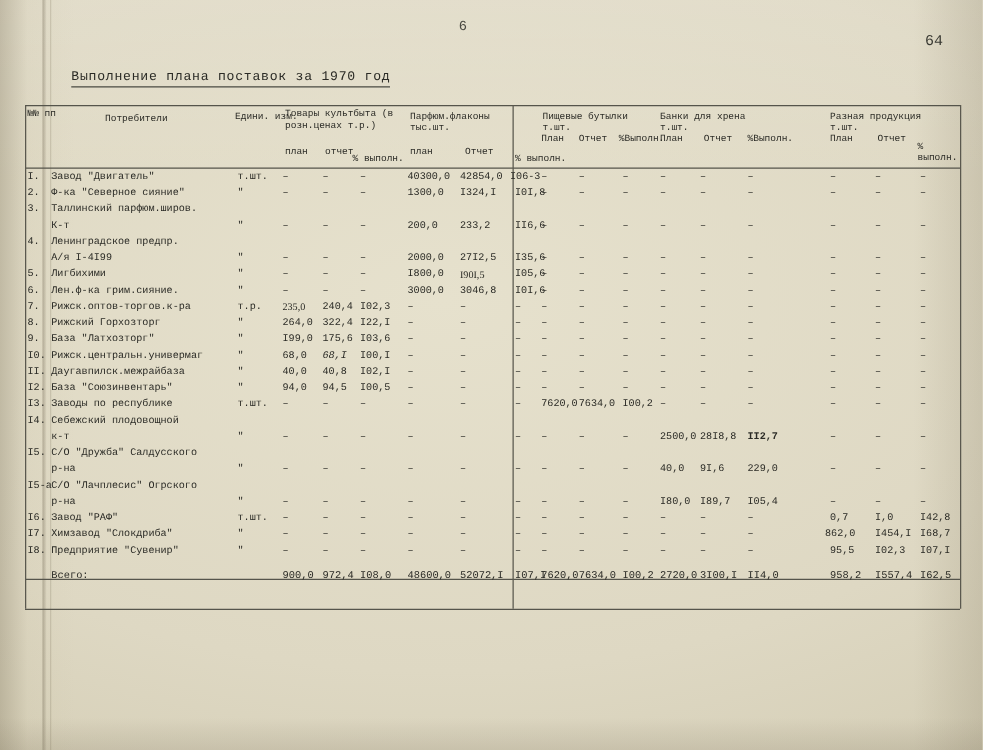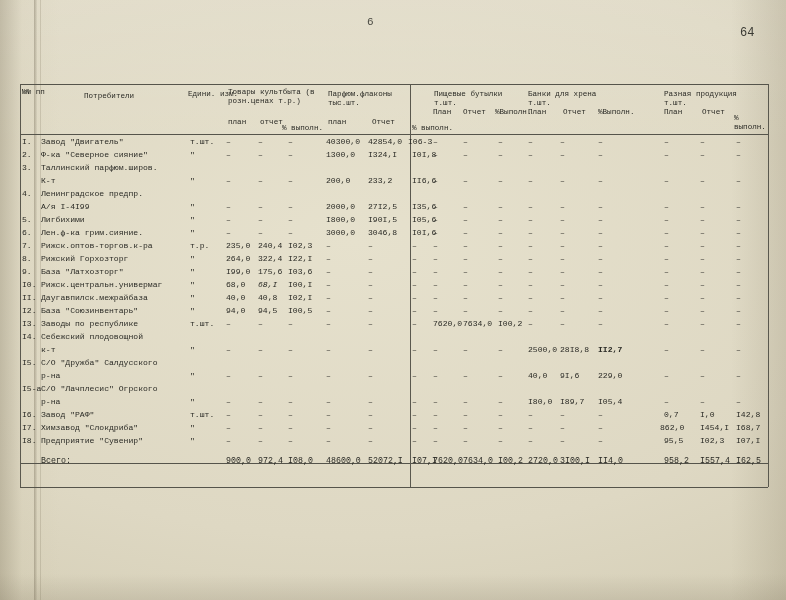--- a/index.html
+++ b/index.html
@@ -66,20 +66,21 @@
 <body>
 
 <div class="page">
   <div class="fold"></div>
   <div class="fold2"></div>
   <div class="edge-bottom"></div>
 
   <div class="num-top">6</div>
   <div class="num-right">64</div>
 
+  <div class="title">Выполнение плана поставок за 1970 год</div>
 
   <div class="hline" style="top:84px;"></div>
   <div class="hline" style="top:134px;"></div>
   <div class="hline" style="top:463px;"></div>
   <div class="hline" style="top:487px;"></div>
 
   <div class="vline" style="left:20px;top:84px;height:403px;"></div>
   <div class="vline" style="left:410px;top:84px;height:403px;"></div>
   <div class="vline" style="left:768px;top:84px;height:403px;"></div>
 
@@ -238,21 +239,21 @@
         <span class="c " style="left: 716px;">–</span>
       </div>
       <div class="row">
         <span class="c idx" style="left: 2px;">5.</span>
         <span class="c name" style="left: 21px;">Лигбихими</span>
         <span class="c " style="left: 170px;">"</span>
         <span class="c " style="left: 206px;">–</span>
         <span class="c " style="left: 238px;">–</span>
         <span class="c " style="left: 268px;">–</span>
         <span class="c " style="left: 306px;">I800,0</span>
-        <span class="c " style="left: 348px;">I90I,5</span>
+        <span class="c " style="left: 348px; font-family: Liberation Serif, serif;">I90I,5</span>
         <span class="c " style="left: 392px;">I05,6</span>
         <span class="c " style="left: 413px;">–</span>
         <span class="c " style="left: 443px;">–</span>
         <span class="c " style="left: 478px;">–</span>
         <span class="c " style="left: 508px;">–</span>
         <span class="c " style="left: 540px;">–</span>
         <span class="c " style="left: 578px;">–</span>
         <span class="c " style="left: 644px;">–</span>
         <span class="c " style="left: 680px;">–</span>
         <span class="c " style="left: 716px;">–</span>
@@ -274,21 +275,21 @@
         <span class="c " style="left: 540px;">–</span>
         <span class="c " style="left: 578px;">–</span>
         <span class="c " style="left: 644px;">–</span>
         <span class="c " style="left: 680px;">–</span>
         <span class="c " style="left: 716px;">–</span>
       </div>
       <div class="row">
         <span class="c idx" style="left: 2px;">7.</span>
         <span class="c name" style="left: 21px;">Рижск.оптов-торгов.к-ра</span>
         <span class="c " style="left: 170px;">т.р.</span>
-        <span class="c " style="left: 206px;">235,0</span>
+        <span class="c " style="left: 206px; font-family: Liberation Serif, serif;">235,0</span>
         <span class="c " style="left: 238px;">240,4</span>
         <span class="c " style="left: 268px;">I02,3</span>
         <span class="c " style="left: 306px;">–</span>
         <span class="c " style="left: 348px;">–</span>
         <span class="c " style="left: 392px;">–</span>
         <span class="c " style="left: 413px;">–</span>
         <span class="c " style="left: 443px;">–</span>
         <span class="c " style="left: 478px;">–</span>
         <span class="c " style="left: 508px;">–</span>
         <span class="c " style="left: 540px;">–</span>

